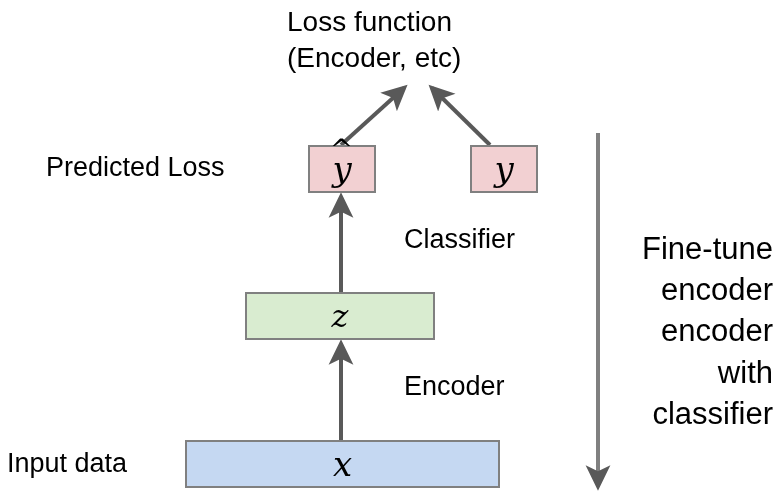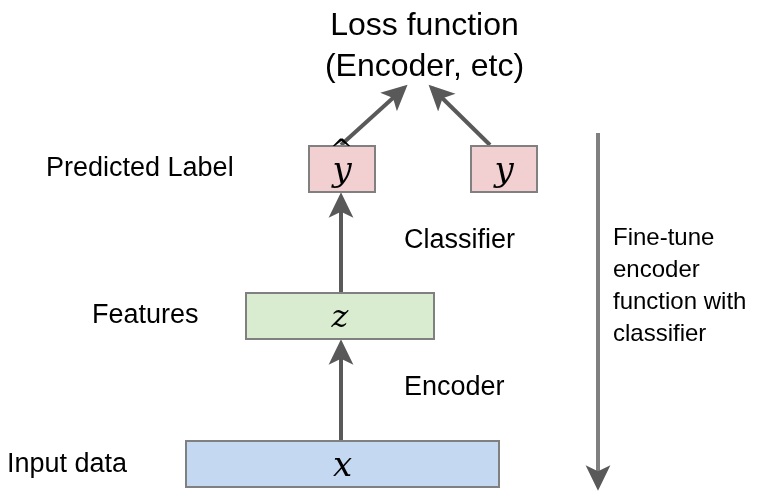--- a/index.html
+++ b/index.html
@@ -84,22 +84,21 @@
     color: #000000;
     font-family: "Liberation Sans", sans-serif;
     font-size: 27px;
     line-height: 1.18;
     white-space: nowrap;
   }
   .label-title {
     left: 287px;
     top: 4px;
     width: 275px;
-    text-align: center;
-    font-size: 32px;
+    font-size: 28px;
     line-height: 1.28;
     white-space: normal;
   }
   .label-predicted {
     left: 46px;
     top: 152px;
   }
   .label-classifier {
     left: 404px;
     top: 224px;
@@ -112,25 +111,26 @@
     left: 404px;
     top: 371px;
   }
   .label-input {
     left: 7px;
     top: 448px;
     text-align: center;
   }
   .label-side {
     left: 613px;
-    top: 221px;
+    top: 228px;
     width: 160px;
-    font-size: 24px;
+    font-size: 31px;
     line-height: 1.33;
     white-space: normal;
+    text-align: right;
   }
   .side-line { display: block; }
 </style>
 </head>
 <body>
 
 <div id="diagram">
 
   <svg class="svg-layer" viewBox="0 0 773 495" width="773" height="495">
     <defs>
@@ -148,49 +148,48 @@
     <line x1="490" y1="145" x2="432" y2="88" stroke="#595959" stroke-width="4" marker-end="url(#arrowhead)"></line>
 
     <line x1="598" y1="133" x2="598" y2="486" stroke="#808080" stroke-width="4" marker-end="url(#arrowhead)"></line>
   </svg>
 
   <div class="label label-title">
     <span>Loss function</span><br>
     <span>(Encoder, etc)</span>
   </div>
 
-  <div class="label label-predicted">Predicted Label</div>
+  <div class="label label-predicted">Predicted Loss</div>
 
   <div class="node node-yhat" style="background:#f2d0d2;">
     <span class="hat-wrap">
       <span class="hat-mark">^</span>
       <span>y</span>
     </span>
   </div>
 
   <div class="node node-y" style="background:#f2d0d2;">
     <span>y</span>
   </div>
 
   <div class="label label-classifier">Classifier</div>
 
-  <div class="label label-features">Features</div>
 
   <div class="node node-z" style="background:#d9ecd0;">
     <span>z</span>
   </div>
 
   <div class="label label-encoder">Encoder</div>
 
   <div class="label label-input">Input data</div>
 
   <div class="node node-x" style="background:#c5d8f2;">
     <span>x</span>
   </div>
 
   <div class="label label-side">
     <span class="side-line">Fine-tune</span>
     <span class="side-line">encoder</span>
-    <span class="side-line">function with</span>
+    <span class="side-line">encoder with</span>
     <span class="side-line">classifier</span>
   </div>
 
 </div>
 
 </body></html>

